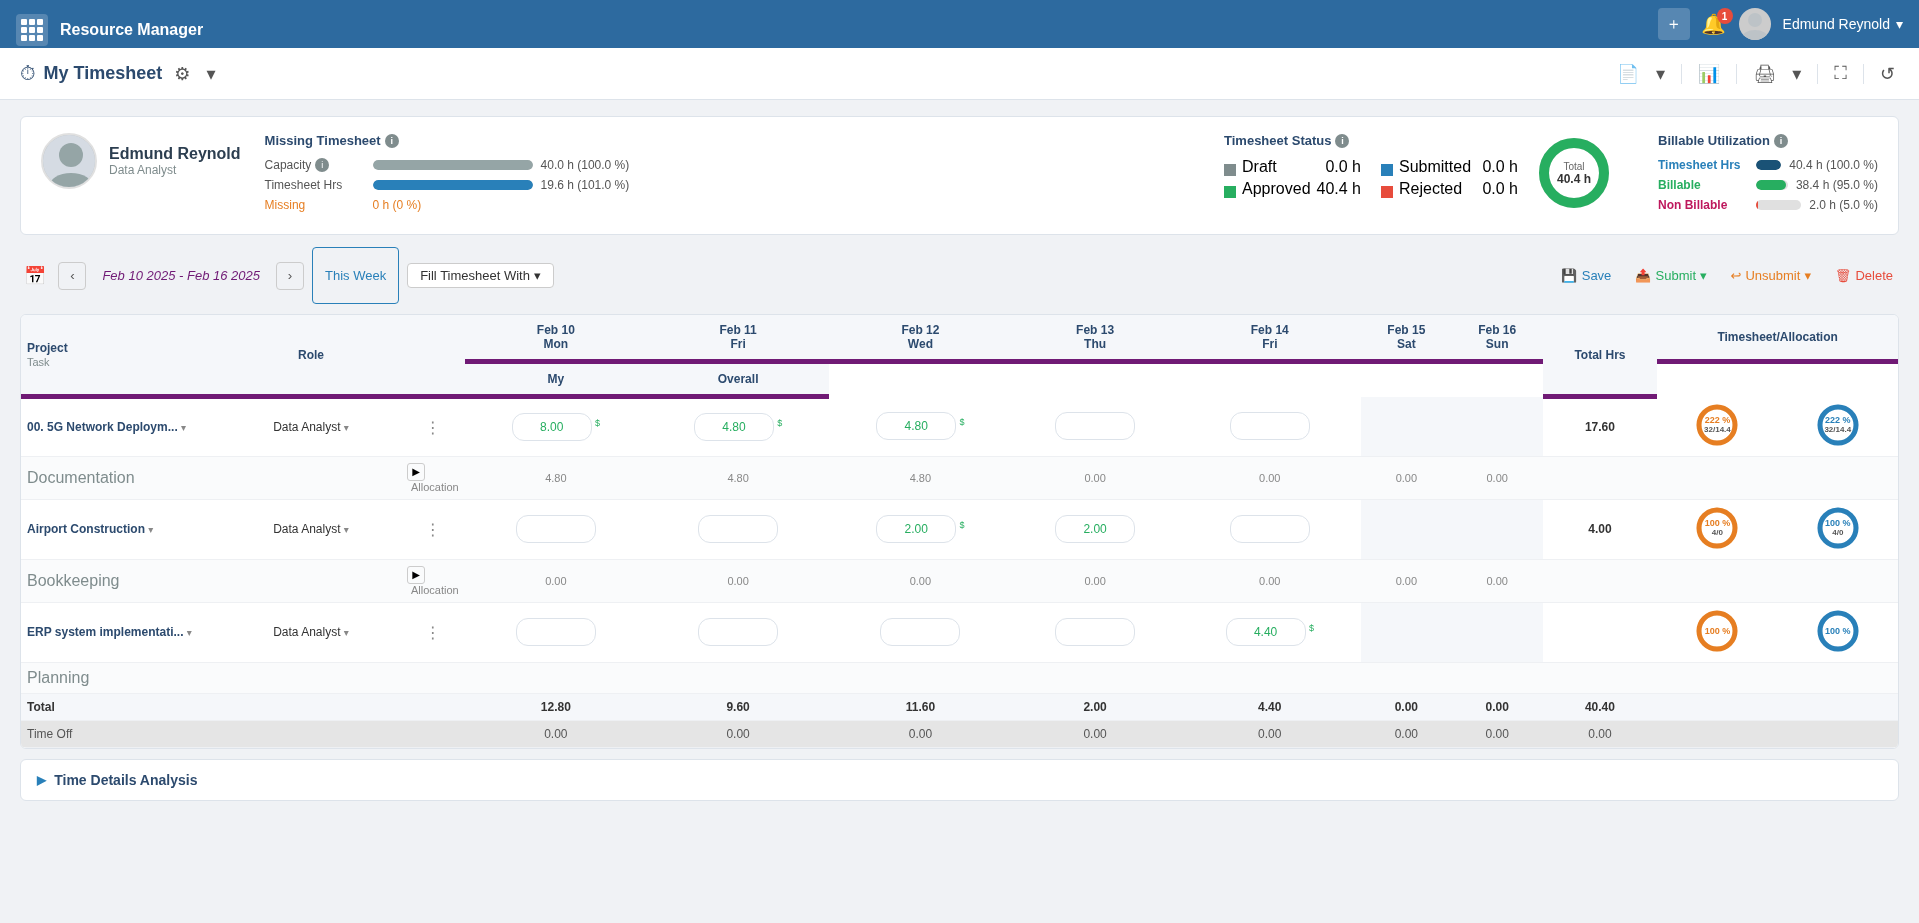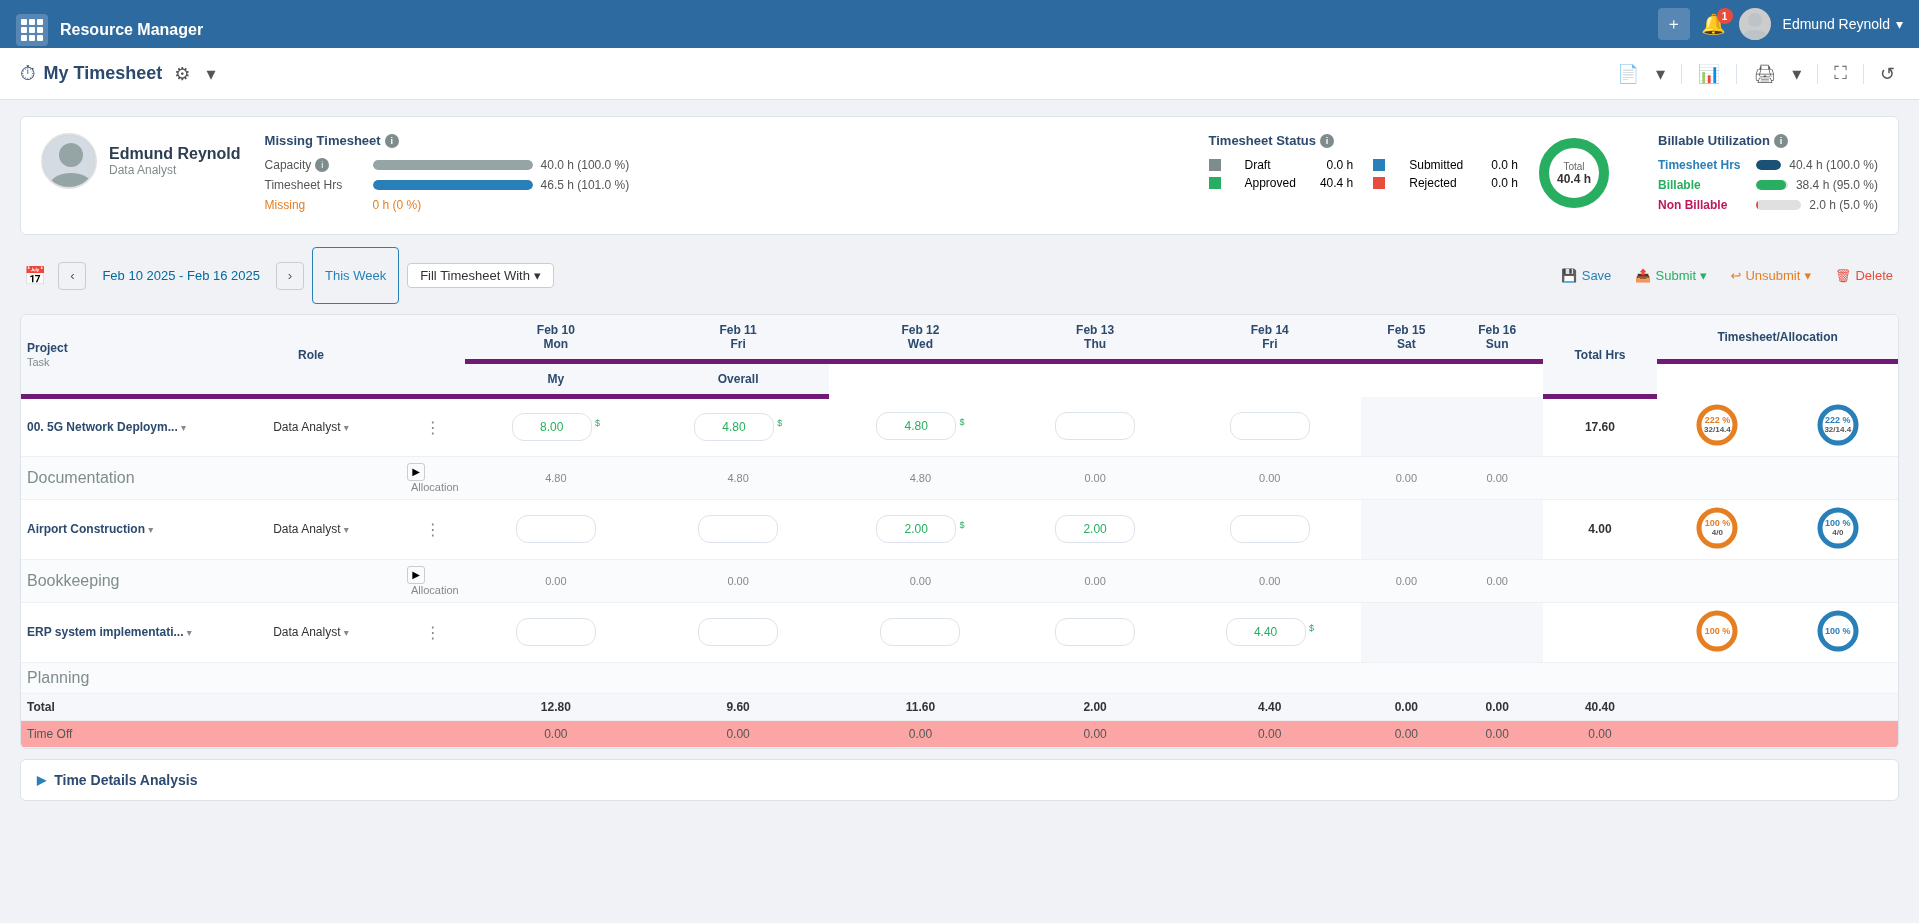--- a/index.html
+++ b/index.html
@@ -88,21 +88,21 @@
     .progress-bar-container { flex: 1; height: 10px; background: #e0e0e0; border-radius: 5px; overflow: hidden; max-width: 160px; }
     .progress-bar { height: 100%; border-radius: 5px; }
     .progress-gray { background: #95a5a6; }
     .progress-blue { background: #2980b9; }
     .metric-value { font-size: 12px; color: #555; white-space: nowrap; }
     .metric-value.orange { color: #e67e22; }
 
     
     .status-section { min-width: 200px; }
     .status-items { display: grid; grid-template-columns: 1fr 1fr; gap: 4px 20px; margin-top: 8px; }
-    .status-item { display: flex; align-items: center; gap: 24px; font-size: 12px; }
+    .status-item { display: flex; align-items: flex-end; gap: 6px; font-size: 16px; }
     .status-dot { width: 12px; height: 12px; flex-shrink: 0; }
     .status-dot-gray { background: #7f8c8d; }
     .status-dot-blue { background: #2980b9; }
     .status-dot-green { background: #27ae60; }
     .status-dot-red { background: #e74c3c; }
     .status-val { margin-left: auto; }
     .donut-container { display: flex; align-items: center; justify-content: center; margin-right: 20px; }
 
     
     .billable-section { min-width: 220px; }
@@ -125,21 +125,21 @@
       justify-content: space-between;
       margin-bottom: 10px;
     }
     .toolbar-left { display: flex; align-items: center; gap: 8px; }
     .toolbar-right { display: flex; align-items: center; gap: 12px; }
     .date-nav-btn {
       background: none; border: 1px solid #ccc;
       width: 28px; height: 28px; border-radius: 4px; cursor: pointer;
       display: flex; align-items: center; justify-content: center; color: #555;
     }
-    .date-range { font-size: 13px; color: #0369a1; padding: 0 8px; }
+    .date-range { font-size: 13px; color: #701a75; padding: 0 8px; font-style: italic; }
     .this-week-btn {
       background: none; border: 1px solid #2980b9; color: #2980b9;
       padding: 20px 12px; border-radius: 4px; cursor: pointer; font-size: 13px;
     }
     .fill-btn {
       background: white; border: 1px solid #ccc; color: #333;
       padding: 4px 12px; border-radius: 4px; cursor: pointer; font-size: 13px;
       display: flex; align-items: center; gap: 4px;
     }
     .action-btn {
@@ -187,21 +187,21 @@
       text-align: center;
       font-size: 12px;
       background: white;
     }
     .time-input.green-text { color: #27ae60; }
     .billable-indicator {
       font-size: 9px; color: #27ae60; vertical-align: super;
     }
     .allocation-row td { background: #fafbfc; font-size: 11px; color: #888; }
     .total-row td { font-weight: 700; background: #f5f7fa; }
-    .time-off-row td { background: #fca5a5; color: #555; }
+    .time-off-row td { background: #e5e5e5; color: #555; }
     .three-dots-btn { background: none; border: none; cursor: pointer; color: #888; font-size: 16px; }
     .expand-btn { background: none; border: 1px solid #ccc; cursor: pointer; width: 18px; height: 18px; border-radius: 3px; font-size: 10px; display: flex; align-items: center; justify-content: center; }
     .dropdown-arrow { font-size: 10px; color: #888; cursor: pointer; }
     .donut-label { position: absolute; top: 50%; left: 50%; transform: translate(-50%,-50%); text-align: center; }
     .donut-total { font-size: 10px; color: #666; }
     .donut-val { font-size: 12px; font-weight: 700; color: #333; }
 
     
     .alloc-circle { position: relative; display: inline-flex; align-items: center; justify-content: center; }
     .alloc-circle svg { transform: rotate(-90deg); }
@@ -314,21 +314,21 @@
         </div>
         <span class="metric-value">40.0 h (100.0 %)</span>
       </div>
       <div class="metric-row">
         <div class="metric-label">
           <span>Timesheet Hrs</span>
         </div>
         <div class="progress-bar-container">
           <div class="progress-bar progress-blue" style="width:100%"></div>
         </div>
-        <span class="metric-value">46.5 h (101.0 %)</span>
+        <span class="metric-value">19.6 h (101.0 %)</span>
       </div>
       <div class="metric-row">
         <div class="metric-label orange">
           <span>Missing</span>
         </div>
         <span class="metric-value orange">0 h (0 %)</span>
       </div>
     </div>
 
     <div style="display:flex; align-items:flex-start; gap:16px;">

